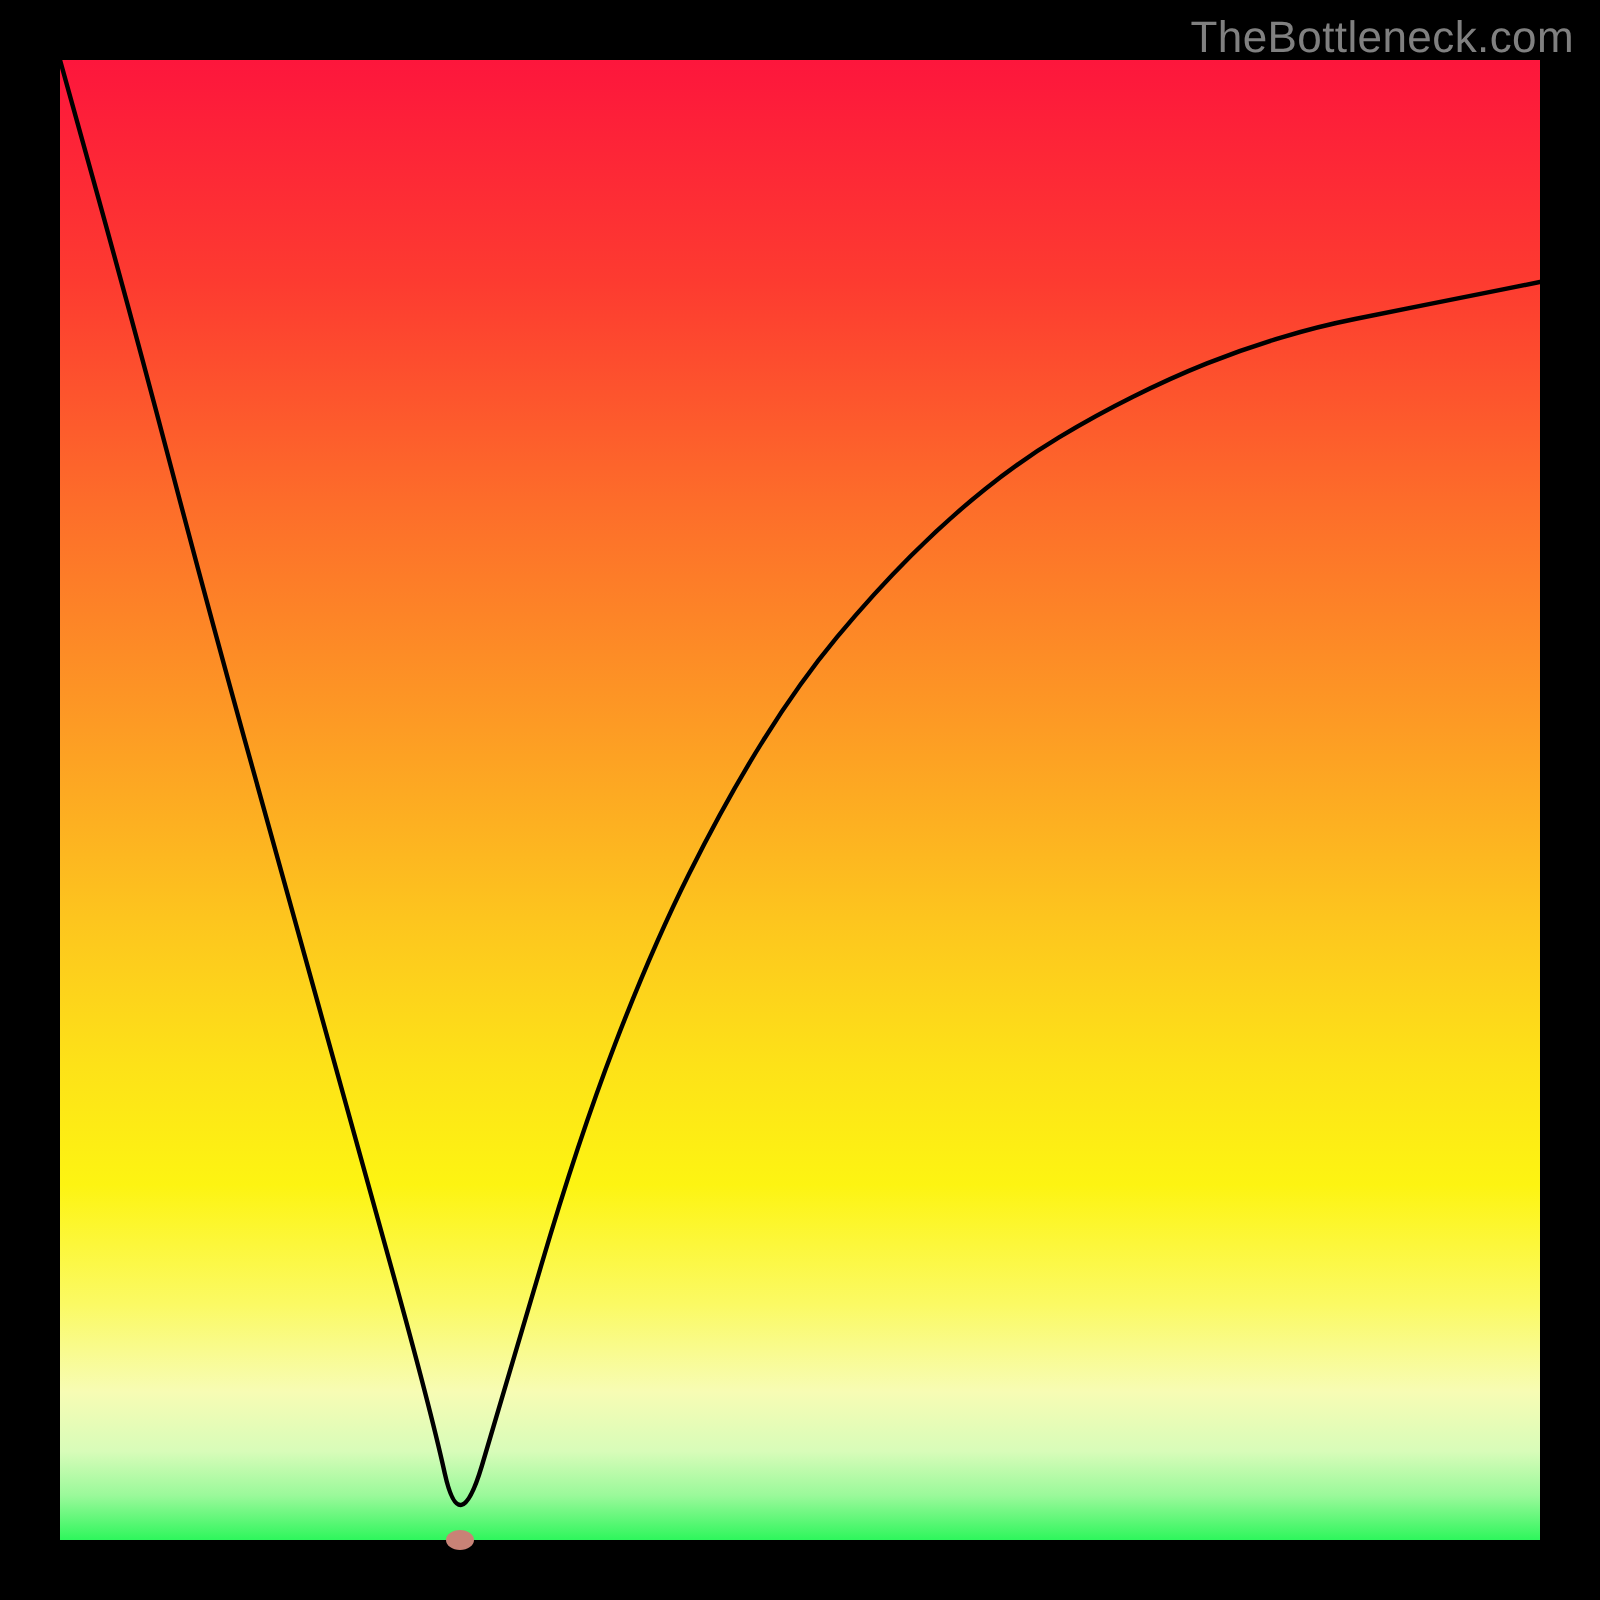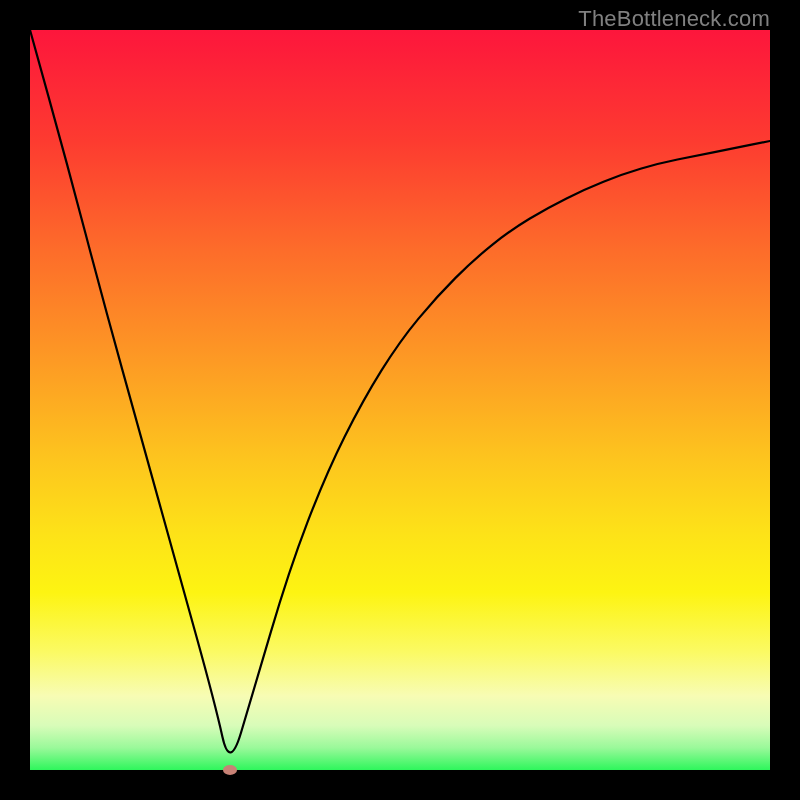--- a/index.html
+++ b/index.html
@@ -35,21 +35,21 @@
       #fbfa63 84%,
       #f7fcb4 90%,
       #d8fcb9 94%,
       #9af99a 97%,
       #2ef65c 100%
     );
   }
   .watermark {
     position: absolute;
     top: 6px;
-    right: 30px;
+    right: 13px;
     color: #808080;
     font-size: 22px;
     font-weight: 500;
     letter-spacing: 0.2px;
     user-select: none;
   }
   svg.curve {
     position: absolute;
     left: 0;
     top: 0;

